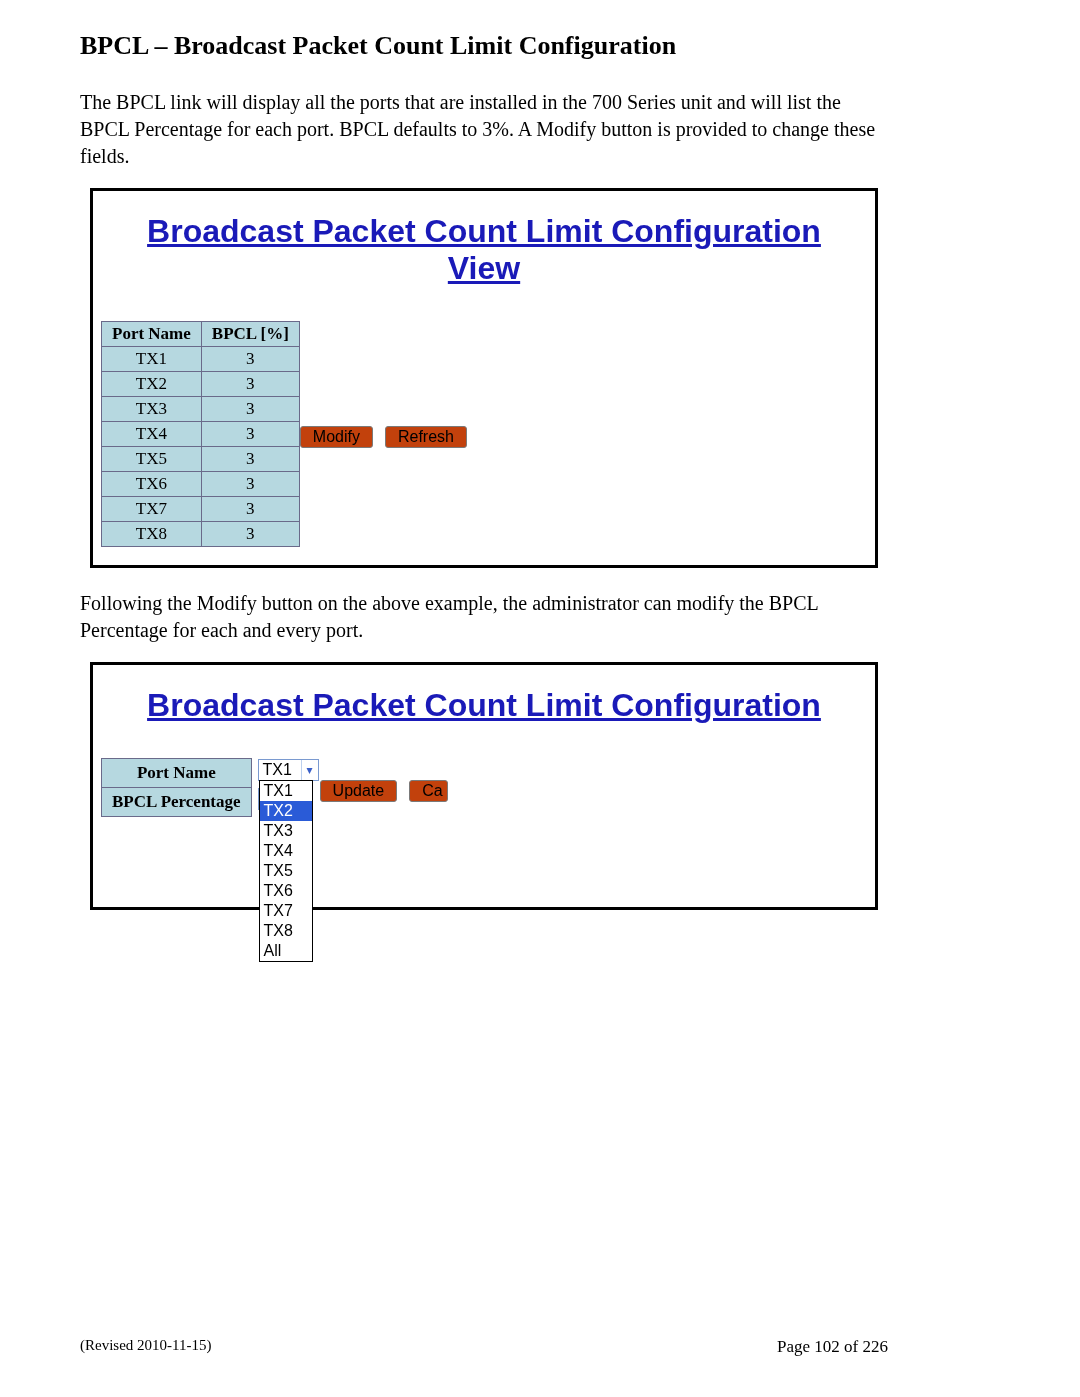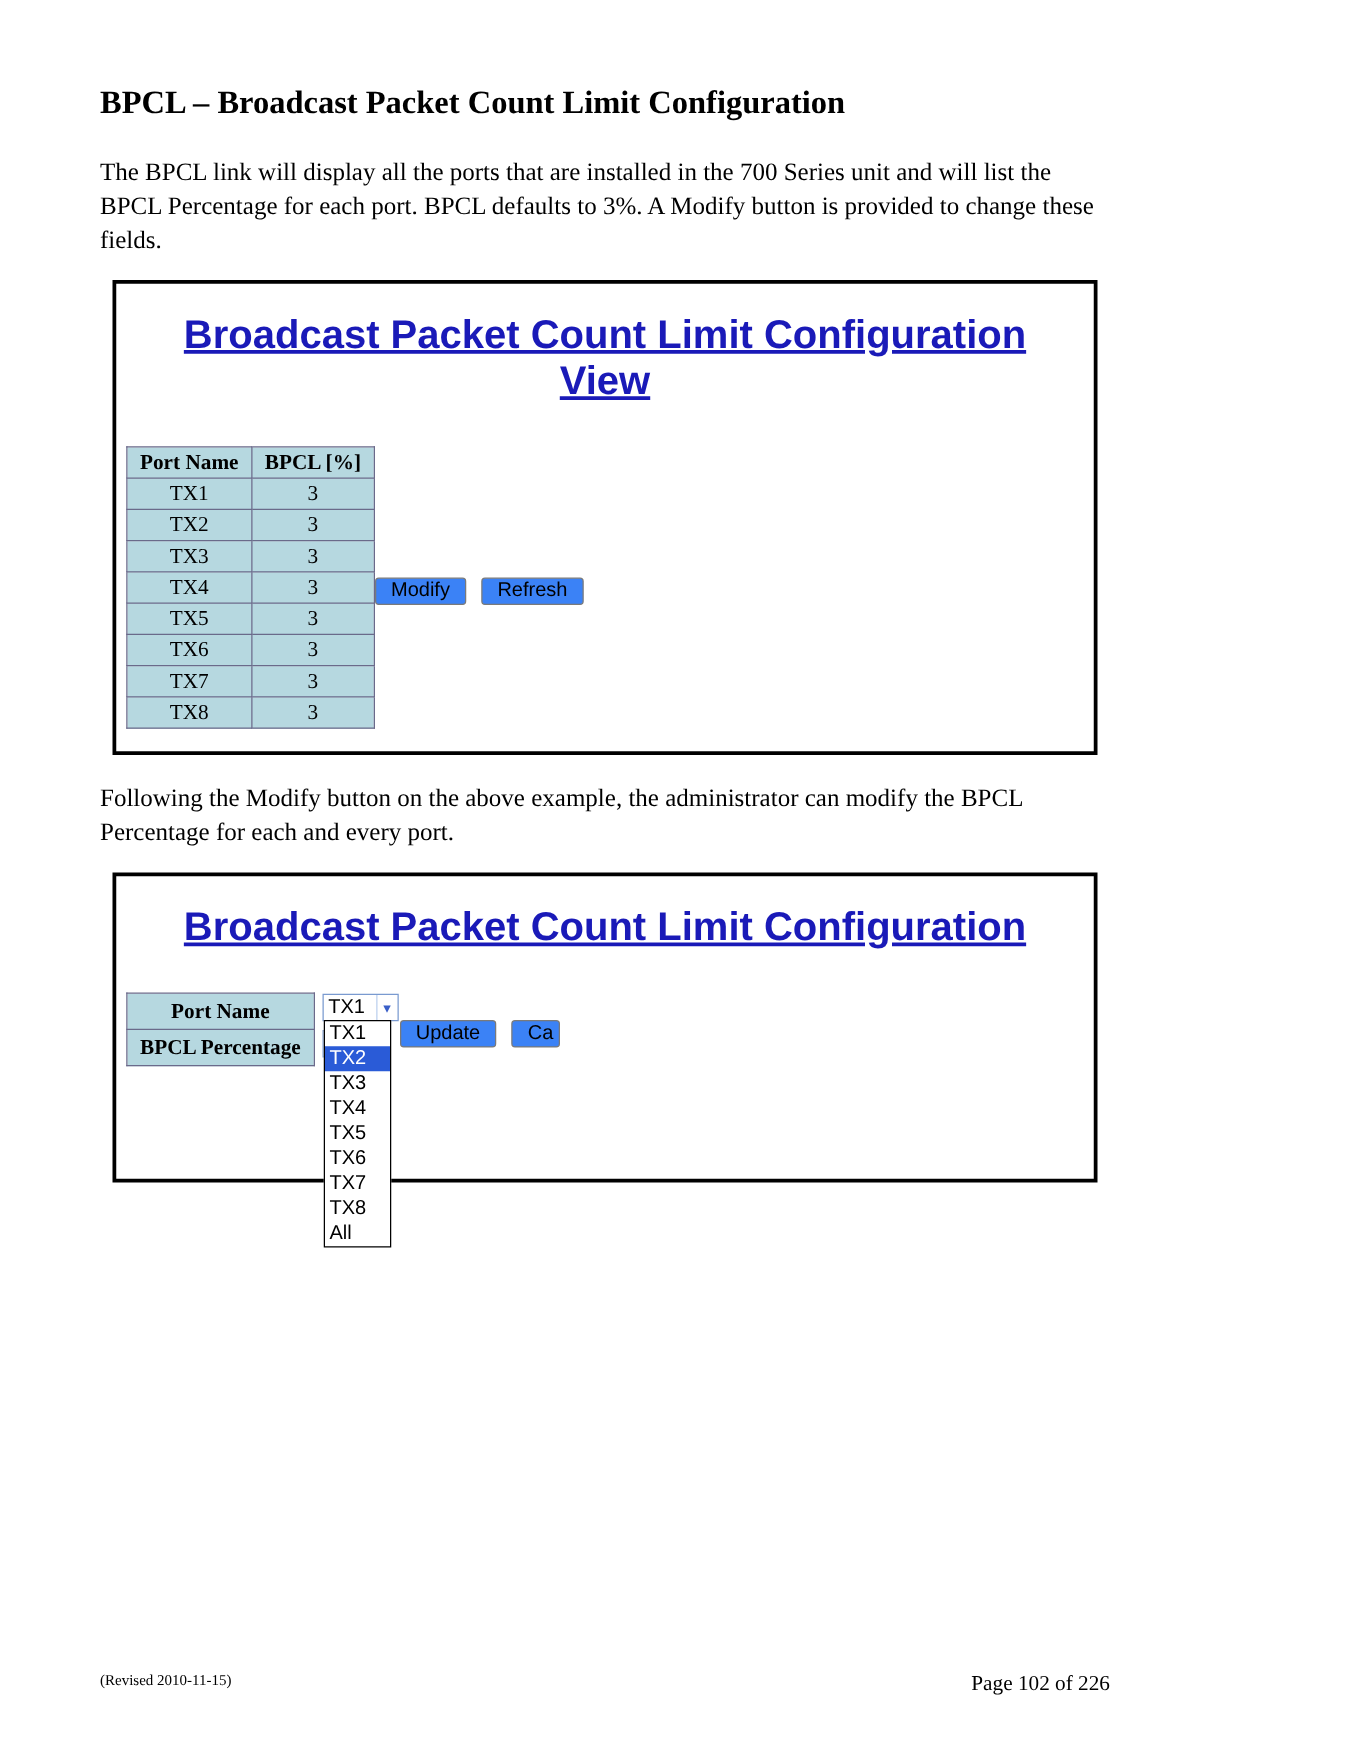--- a/index.html
+++ b/index.html
@@ -6,21 +6,21 @@
     margin: 0;
     padding: 0;
     background: #fff;
     font-family: "Times New Roman", Times, serif;
     color: #000;
   }
   .page {
     width: 968px;
     height: 1397px;
     box-sizing: border-box;
-    padding: 67px 80px 40px 80px;
+    padding: 31px 80px 40px 80px;
     position: relative;
   }
   h1.doc-heading {
     font-size: 26px;
     font-weight: bold;
     margin: 0 0 28px 0;
   }
   p.body-text {
     font-size: 20px;
     line-height: 1.35;
@@ -75,21 +75,21 @@
     display: flex;
     gap: 12px;
     justify-content: center;
   }
   button.native {
     font-family: Arial, Helvetica, sans-serif;
     font-size: 16px;
     padding: 1px 12px;
     border: 1px solid #7a7a7a;
     border-radius: 3px;
-    background: #3b82f6;
+    background: #c2410c;
     cursor: pointer;
   }
 
   
   table.modify {
     border-collapse: collapse;
     margin-top: 10px;
   }
   table.modify td.label {
     border: 1px solid #6a6a8a;
@@ -163,21 +163,21 @@
   .footer {
     position: absolute;
     left: 80px;
     right: 80px;
     bottom: 40px;
     display: flex;
     justify-content: space-between;
     font-size: 17px;
     font-family: "Times New Roman", Times, serif;
   }
-  .footer .rev { font-size: 12px; }
+  .footer .rev { font-size: 15px; }
 </style>
 </head>
 <body>
 
 <div class="page">
 
   <h1 class="doc-heading">BPCL – Broadcast Packet Count Limit Configuration</h1>
 
   <p class="body-text">The BPCL link will display all the ports that are installed in the 700 Series unit and will list the BPCL Percentage for each port.  BPCL defaults to 3%. A Modify button is provided to change these fields.</p>
 

